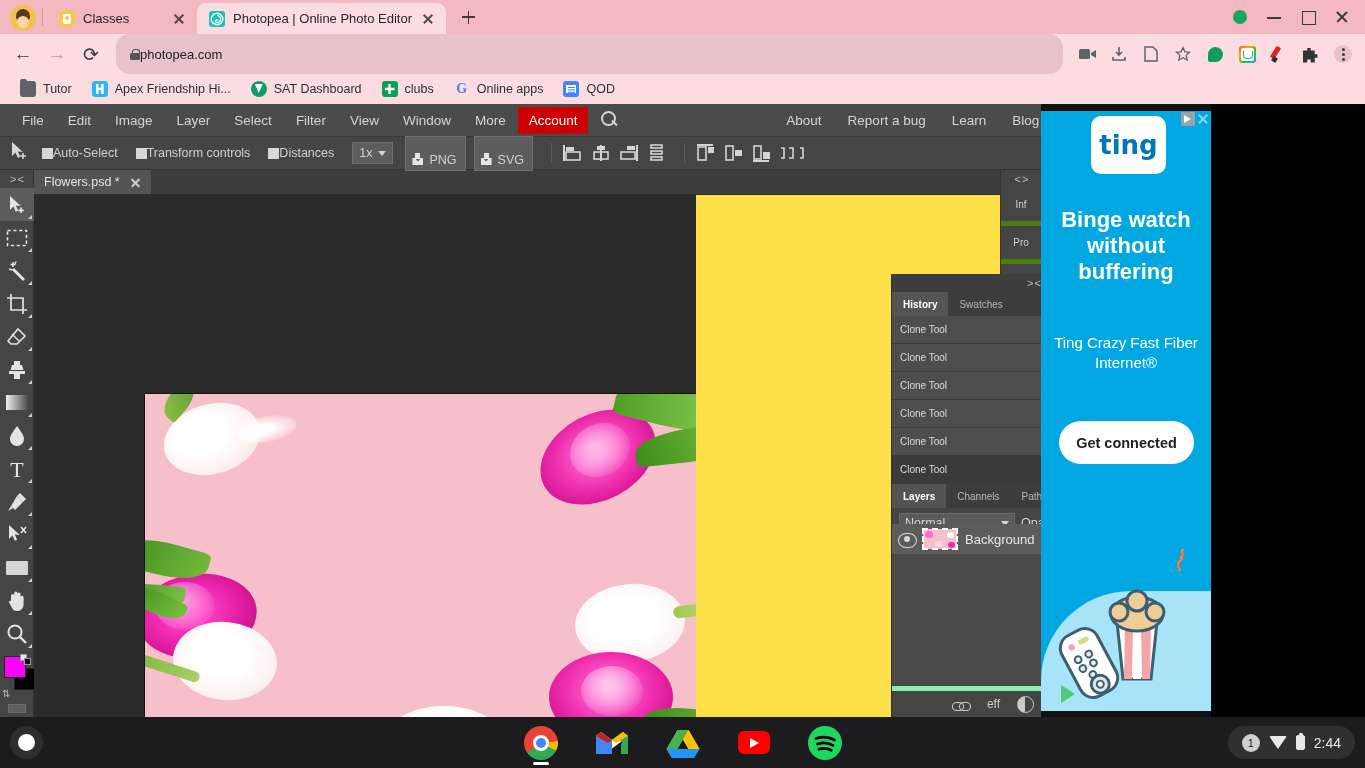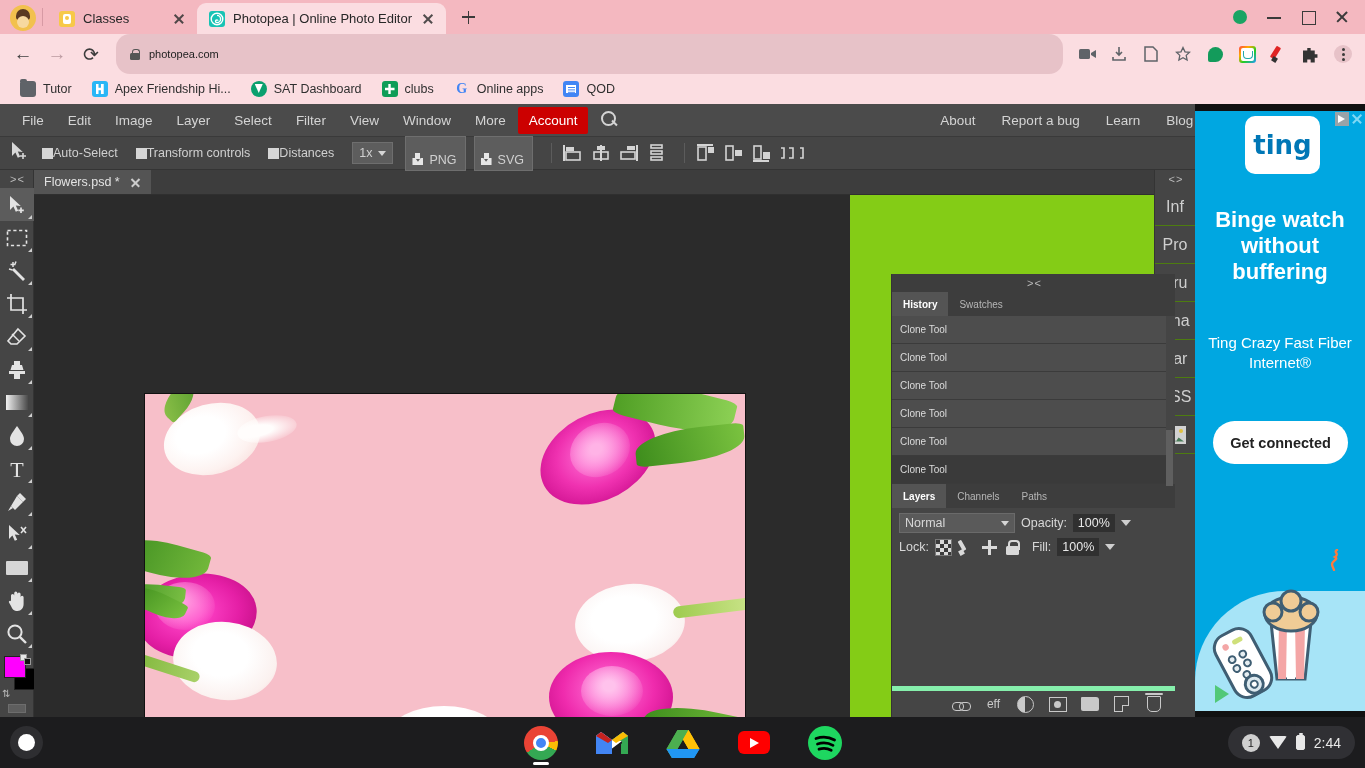--- a/index.html
+++ b/index.html
@@ -43,21 +43,21 @@
   .wc-min::after{content:"";position:absolute;left:2px;top:9px;width:14px;height:1.6px;background:#3a3a3a;}
   .wc-max::after{content:"";position:absolute;left:3px;top:3px;width:12px;height:12px;border:1.6px solid #3a3a3a;}
   .wc-close::before,.wc-close::after{content:"";position:absolute;left:2px;top:8px;width:14px;height:1.6px;background:#3a3a3a;}
   .wc-close::before{transform:rotate(45deg);} .wc-close::after{transform:rotate(-45deg);}
 
   .navbar { height:40px; background:#fbdde1; display:flex; align-items:center; padding:0 8px; gap:4px; }
   .navbtn { width:30px; height:30px; position:relative; cursor:pointer; color:#3c3c3c; flex:0 0 auto;
      display:flex; align-items:center; justify-content:center; font-size:19px; }
   .navbtn.disabled { color:#bb9aa0; }
   .omnibox { flex:1 1 auto; height:40px; background:#e7c2c8; border-radius:14px;
-     display:flex; align-items:center; gap:9px; padding:0 14px; margin:0 6px; font-size:11px; color:#222; }
+     display:flex; align-items:center; padding:0 14px; margin:0 6px; font-size:13px; color:#222; }
   .lock { width:10px; height:12px; position:relative; flex:0 0 auto; }
   .lock::before{content:"";position:absolute;left:0;top:5px;width:10px;height:7px;background:#555;border-radius:1.5px;}
   .lock::after{content:"";position:absolute;left:2.2px;top:0.5px;width:5.6px;height:6px;border:1.6px solid #555;border-bottom:none;border-radius:3px 3px 0 0;}
   .navicons { display:flex; align-items:center; gap:4px; }
   .nico { width:28px; height:28px; display:flex; align-items:center; justify-content:center; cursor:pointer; }
   .ext-green{width:15px;height:15px;border-radius:50% 50% 50% 2px;background:#139b5b;}
   .ext-smile{width:17px;height:17px;border-radius:3px;background:linear-gradient(135deg,#f44 0%,#fa0 30%,#2c2 60%,#29f 100%);position:relative;}
   .ext-smile::after{content:"";position:absolute;left:2px;top:2px;right:2px;bottom:2px;background:#fff;border-radius:2px;}
   .ext-smile::before{content:"";position:absolute;z-index:2;left:4.5px;top:5px;width:8px;height:7px;
      border-bottom:1.6px solid #2aa; border-left:1.6px solid #2aa; border-right:1.6px solid #2aa; border-radius:0 0 4px 4px;}
@@ -80,21 +80,21 @@
   .bm-sat{background:#0aa06e;border-radius:50%;}
   .bm-sat::after{content:"";position:absolute;left:4px;top:3px;width:8px;height:9px;background:#fff;clip-path:polygon(50% 100%,0 0,100% 0);}
   .bm-clubs{background:#0f9d58;}
   .bm-clubs::after{content:"";position:absolute;left:3px;top:3px;width:10px;height:10px;background:#fff;clip-path:polygon(38% 0,62% 0,62% 38%,100% 38%,100% 62%,62% 62%,62% 100%,38% 100%,38% 62%,0 62%,0 38%,38% 38%);}
   .bm-g{background:transparent;font-weight:bold;font-size:14px;color:#4285f4;text-align:center;line-height:16px;font-family:"Liberation Serif",serif;}
   .bm-qod{background:#4285f4;}
   .bm-qod::after{content:"";position:absolute;left:3px;top:4px;width:10px;height:8px;background:#fff;}
   .bm-qod::before{content:"";position:absolute;z-index:2;left:4.5px;top:5.5px;width:7px;height:1.3px;background:#4285f4;box-shadow:0 2.4px 0 #4285f4,0 4.8px 0 #4285f4;}
 
   
-  .app { position:absolute; left:0; top:104px; width:1365px; height:613px; background:#84cc16;border-radius:19px; }
+  .app { position:absolute; left:0; top:104px; width:1211px; height:613px; background:#fde047;border-radius:19px; }
 
   .pp-menubar { height:33px; background:#4b4b4b; display:flex; align-items:center; padding:0 10px; font-size:13.5px; color:#d4d4d4; border-bottom:1px solid #3a3a3a; }
   .pp-menu { padding:6px 12px; cursor:pointer; }
   .pp-menu.account { background:#cc0000; color:#fff; padding:6px 11px; border-radius:2px; }
   .pp-search { width:26px; height:26px; margin-left:8px; position:relative; cursor:pointer; }
   .pp-search::before{content:"";position:absolute;left:5px;top:4px;width:11px;height:11px;border:2px solid #d4d4d4;border-radius:50%;}
   .pp-search::after{content:"";position:absolute;left:15px;top:15px;width:7px;height:2px;background:#d4d4d4;transform:rotate(45deg);}
   .pp-right { margin-left:auto; display:flex; align-items:center; gap:2px; }
   .soc { width:26px; height:26px; margin-left:6px; position:relative; cursor:pointer; }
   .soc-reddit{border-radius:50%;background:#d4d4d4;}
@@ -147,22 +147,22 @@
   
   .pp-canvas { position:absolute; left:34px; top:91px; right:515px; bottom:0; background:#2b2b2b; overflow:hidden; }
   .artboard { position:absolute; left:111px; top:199px; width:600px; height:338px; overflow:hidden;
      background:#f7bfc9; box-shadow:0 0 0 1px #111; }
   .petal { position:absolute; border-radius:50%; }
   .leaf { position:absolute; border-radius:60% 10% 60% 10%; }
 
   
   .pp-sidecol { position:absolute; right:170px; top:66px; width:41px; bottom:0; background:#454545; border-left:1px solid #343434; }
   .sidecol-top { height:18px; display:flex; align-items:center; justify-content:center; color:#bbb; font-size:11px; letter-spacing:-1px; cursor:pointer; }
-  .sidecol-item { height:38px; display:flex; align-items:center; justify-content:center; color:#cfcfcf; font-size:16px;
-     border-bottom:1px solid #4d7c0f; cursor:pointer;text-align:right; }
+  .sidecol-item { height:38px; display:flex; align-items:center; justify-content:center; color:#cfcfcf; font-size:10px;
+     border-bottom:5px solid #4d7c0f; cursor:pointer;text-align:right; }
   .sidecol-item.img { padding:4px; }
   .sc-imgico { width:22px; height:18px; background:#d2d2d2; position:relative; }
   .sc-imgico::after{content:"";position:absolute;left:2px;bottom:2px;width:18px;height:9px;background:#4a7c59;clip-path:polygon(0 100%,30% 20%,55% 100%,70% 55%,100% 100%);}
   .sc-imgico::before{content:"";position:absolute;right:3px;top:3px;width:4px;height:4px;border-radius:50%;background:#e0c040;}
   .panelzone { position:absolute; left:891px; top:170px; width:284px; bottom:0; background:#454545; border-left:1px solid #343434; }
   .panel-collapse { height:18px; background:#3d3d3d; display:flex; align-items:center; justify-content:center; color:#bbb; font-size:11px; letter-spacing:-1px; cursor:pointer; }
   .panel-tabs { height:24px; background:#3d3d3d; display:flex; align-items:stretch; font-size:10px; }
   .ptab { padding:0 11px; display:flex; align-items:center; color:#b6b6b6; cursor:pointer; }
   .ptab.active { background:#545454; color:#fff; font-weight:bold; }
   .hist-list { background:#454545; }
@@ -699,20 +699,33 @@
           <span class="lockico lk-trans"></span>
           <span class="lockico lk-brush"></span>
           <span class="lockico lk-move"></span>
           <span class="lockico lk-lock"></span>
           <span style="margin-left:5px;">Fill:</span>
           <span class="numbox">100%</span>
           <span class="tricaret"></span>
         </div>
       </div>
 
+      <div class="layer-list">
+        <div class="layer-row">
+          <span class="eye"></span>
+          <span class="thumb">
+            <i style="position:absolute;left:2px;top:2px;width:8px;height:7px;border-radius:50%;background:#ff69c8;"></i>
+            <i style="position:absolute;right:3px;top:3px;width:7px;height:6px;border-radius:50%;background:#ffffff;"></i>
+            <i style="position:absolute;left:12px;bottom:2px;width:8px;height:6px;border-radius:50%;background:#ffd9ea;"></i>
+            <i style="position:absolute;right:2px;bottom:1px;width:7px;height:6px;border-radius:50%;background:#ef2bad;"></i>
+          </span>
+          <span class="layer-name">Background</span>
+        </div>
+        <div class="layer-scroll"></div>
+      </div>
 
       <div class="layer-bottom">
         <span class="lb">
             <i class="lb-link"></i>
           </span>
         <span class="lb">eff</span>
         <span class="lb">
             <i class="lb-adj"></i>
           </span>
         <span class="lb">

